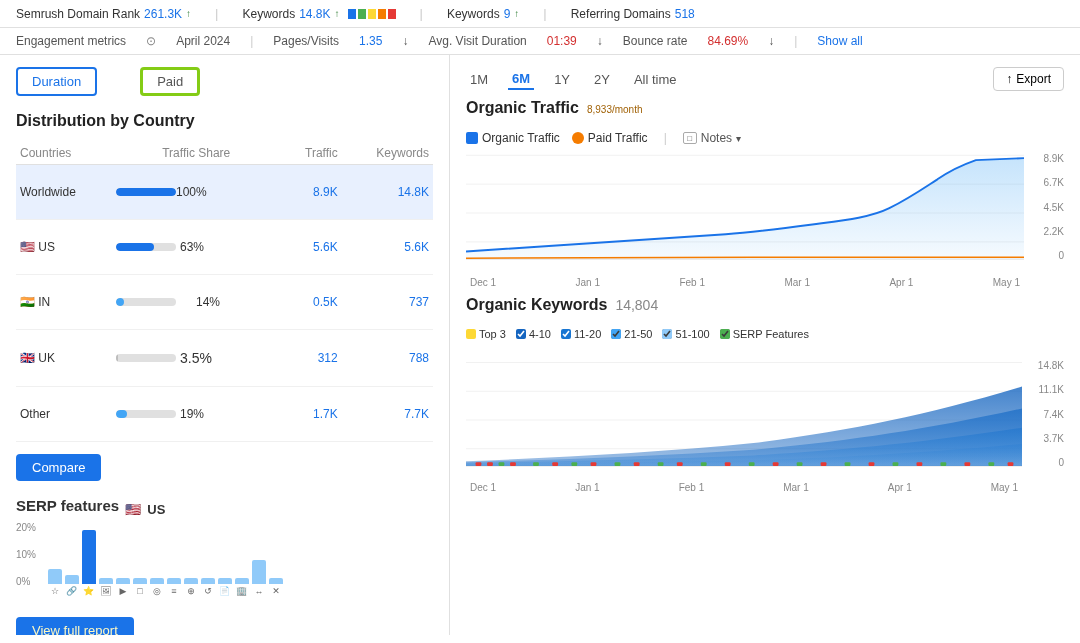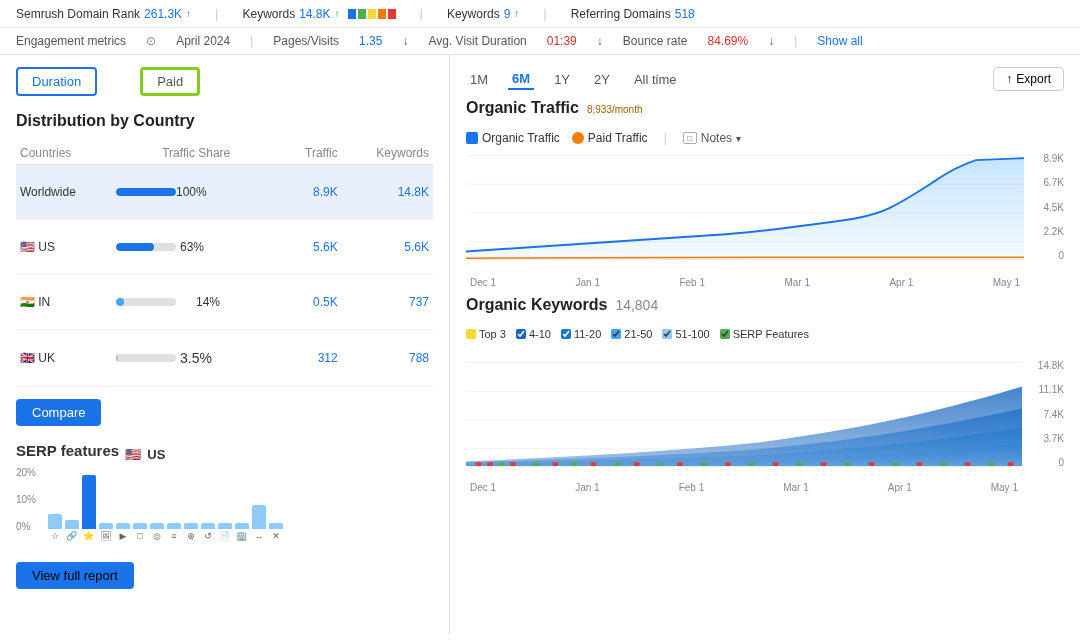--- a/index.html
+++ b/index.html
@@ -31,21 +31,21 @@
     .country-table th { text-align: left; color: #888; font-weight: 400; padding: 4px 4px; border-bottom: 1px solid #e0e0e0; }
     .country-table th.right { text-align: right; }
     .country-table td { padding: 20px 4px; border-bottom: 1px solid #f0f0f0; vertical-align: middle; margin-left: 37px; }
     .country-table tr.highlighted { background: #e8f0fe; }
 
     .compare-btn { margin-top: 12px; padding: 6px 16px; background: #1a73e8; color: #fff; border: none; border-radius: 4px; cursor: pointer; font-size: 13px; }
 
     .serp-section { margin-top: 16px; }
     .serp-title { font-size: 15px; font-weight: 700; margin-bottom: 8px; }
 
-    .view-full-btn { margin-top: 10px; padding: 6px 16px; background: #1a73e8; color: #000000; border: none; border-radius: 4px; cursor: pointer; font-size: 13px; }
+    .view-full-btn { margin-top: 10px; padding: 6px 16px; background: #1a73e8; color: #fef9c3; border: none; border-radius: 4px; cursor: pointer; font-size: 13px; }
 
     
     .time-filter { display: flex; align-items: center; gap: 16px; margin-bottom: 8px; }
     .time-btn { font-size: 13px; color: #555; cursor: pointer; padding: 2px 4px; background: none; border: none; }
     .time-btn.active { color: #1a73e8; border-bottom: 2px solid #1a73e8; font-weight: 600; }
     .export-btn { margin-left: auto; padding: 4px 12px; border: 1px solid #ccc; border-radius: 4px; background: #fff; font-size: 12px; cursor: pointer; display: flex; align-items: center; gap: 4px; }
 
     .chart-title { font-size: 16px; font-weight: 700; color: #222; margin-bottom: 8px; }
 
     .legend-row { display: flex; align-items: center; gap: 12px; margin-bottom: 8px; font-size: 12px; }
@@ -181,20 +181,33 @@
     <td style="text-align:center;">
       <div style="display:flex;align-items:center;gap:4px;">
         <div style="width:60px;height:8px;background:#e0e0e0;border-radius:4px;overflow:hidden;">
           <div style="width:3.5%;height:100%;background:#bdbdbd;border-radius:4px;"></div>
         </div>
         <span style="font-size:14px;color:#333;">3.5%</span>
       </div>
     </td>
     <td style="text-align:right;color:#1a73e8;">312</td>
     <td style="text-align:right;color:#1a73e8;">788</td>
+  </tr>
+          <tr>
+    <td>Other</td>
+    <td style="text-align:center;">
+      <div style="display:flex;align-items:center;gap:4px;">
+        <div style="width:60px;height:8px;background:#e0e0e0;border-radius:4px;overflow:hidden;">
+          <div style="width:19%;height:100%;background:#42a5f5;border-radius:4px;"></div>
+        </div>
+        <span style="font-size:12px;color:#333;">19%</span>
+      </div>
+    </td>
+    <td style="text-align:right;color:#1a73e8;">1.7K</td>
+    <td style="text-align:right;color:#1a73e8;">7.7K</td>
   </tr>
         </tbody>
     </table>
 
     <button class="compare-btn">Compare</button>
 
     
     <div class="serp-section">
       <div style="display:flex;align-items:center;gap:6px;">
         <span class="serp-title">SERP features</span>

